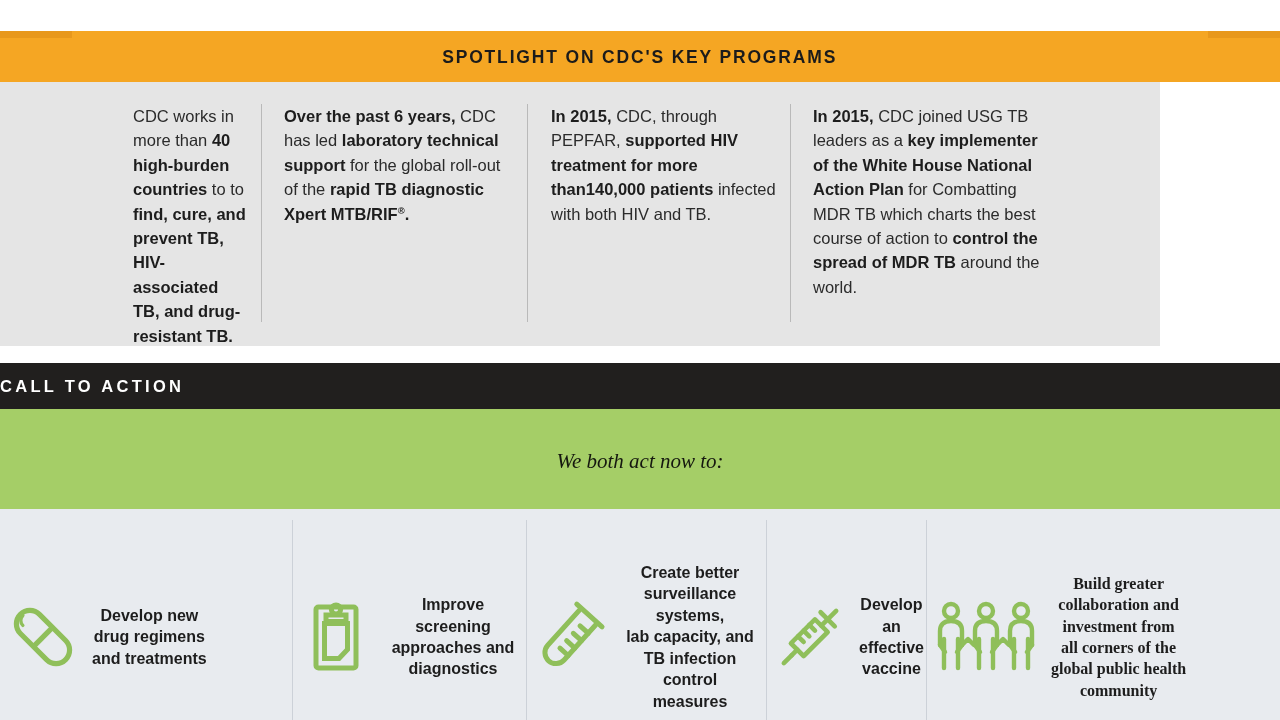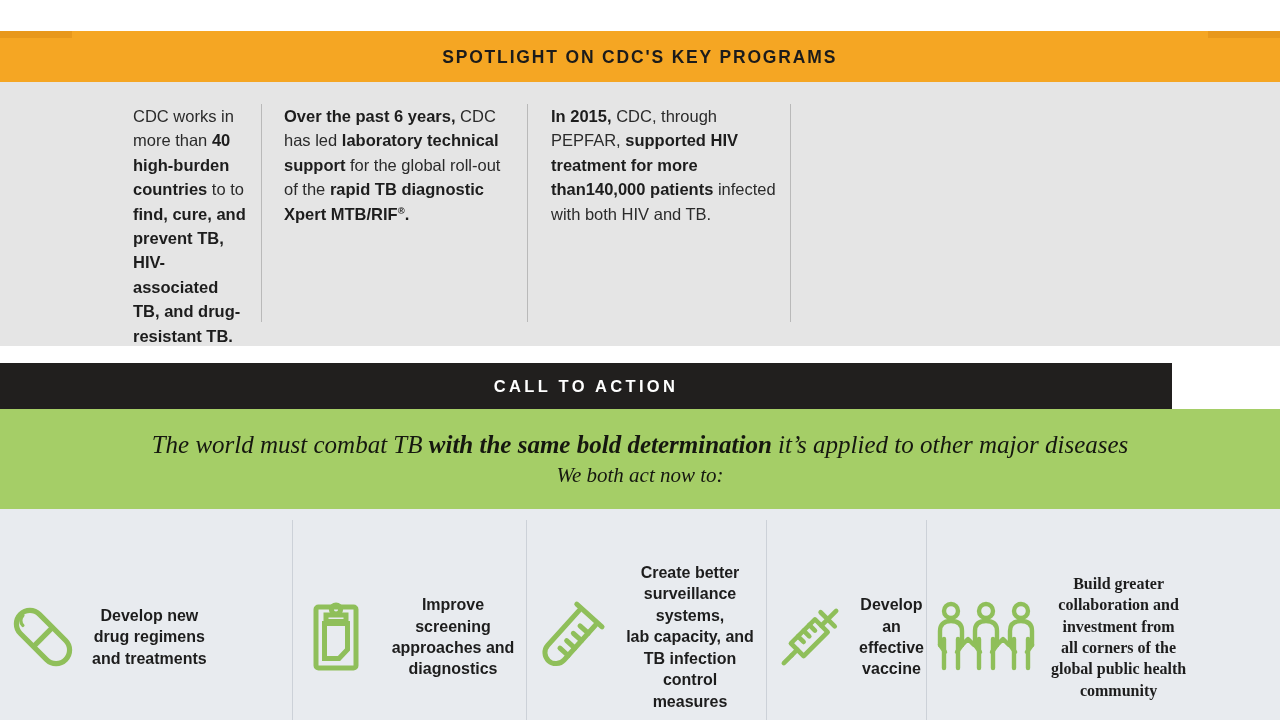--- a/index.html
+++ b/index.html
@@ -53,21 +53,21 @@
     text-transform: uppercase;
     transform: scaleX(0.92);
     white-space: nowrap;
   }
 
   
   .programs-panel {
     position: absolute;
     left: 0;
     top: 51px;
-    width: 1280px;
+    width: 1160px;
     height: 264px;
     background: #E5E5E5;
     display: flex;
     padding-top: 22px;
     box-sizing: border-box;
   }
   .program-col {
     position: relative;
     box-sizing: border-box;
     font-size: 16.5px;
@@ -110,26 +110,25 @@
     width: 1280px;
     height: 17px;
     background: #ffffff;
   }
 
   
   .cta-banner {
     position: absolute;
     left: 0;
     top: 332px;
-    width: 1172px;
+    width: 1280px;
     height: 46px;
     background: #211F1E;
     display: flex;
     align-items: center;
-    justify-content: center;
   }
   .cta-title {
     font-family: "Liberation Sans", sans-serif;
     font-size: 16.5px;
     font-weight: bold;
     letter-spacing: 3.3px;
     color: #ffffff;
     text-transform: uppercase;
     white-space: nowrap;
   }
@@ -241,30 +240,33 @@
       <div class="rule"></div>
     </div>
     <div class="program-col col-2">
       <span class="col-text"><b>Over the past 6 years,</b> CDC has led <b>laboratory technical support</b> for the global roll-out of the <b>rapid TB diagnostic Xpert MTB/RIF</b><b><span class="sup-reg">®</span></b><b>.</b></span>
       <div class="rule"></div>
     </div>
     <div class="program-col col-3">
       <span class="col-text"><b>In 2015,</b> CDC, through PEPFAR, <b>supported HIV treatment for more than140,000 patients</b> infected with both HIV and TB.</span>
       <div class="rule"></div>
     </div>
+    <div class="program-col col-4">
+      <span class="col-text"><b>In 2015,</b> CDC joined USG TB leaders as a <b>key implementer of the White House National Action Plan</b> for Combatting MDR TB which charts the best course of action to <b>control the spread of MDR TB</b> around the world.</span>
+
+    </div>
   </div>
 
   <div class="white-gap"></div>
 
   <div class="cta-banner">
     <div class="cta-title">CALL TO ACTION</div>
   </div>
 
   <div class="green-banner">
-    <div class="green-line-1">The world must combat TB <b>with the same bold determination</b> it’s applied to other major diseases</div>
     <div class="green-line-2">We both act now to:</div>
   </div>
 
   <div class="actions-panel">
 
     <div class="action-cell cell-a">
       <div class="icon-box">
         <svg width="86" height="86" viewBox="0 0 86 86">
           <g transform="rotate(-45 43 43)" fill="none" stroke="#8FBF5A" stroke-width="5.2">
             <rect x="29.5" y="11" width="27" height="64" rx="13.5" ry="13.5"></rect>

